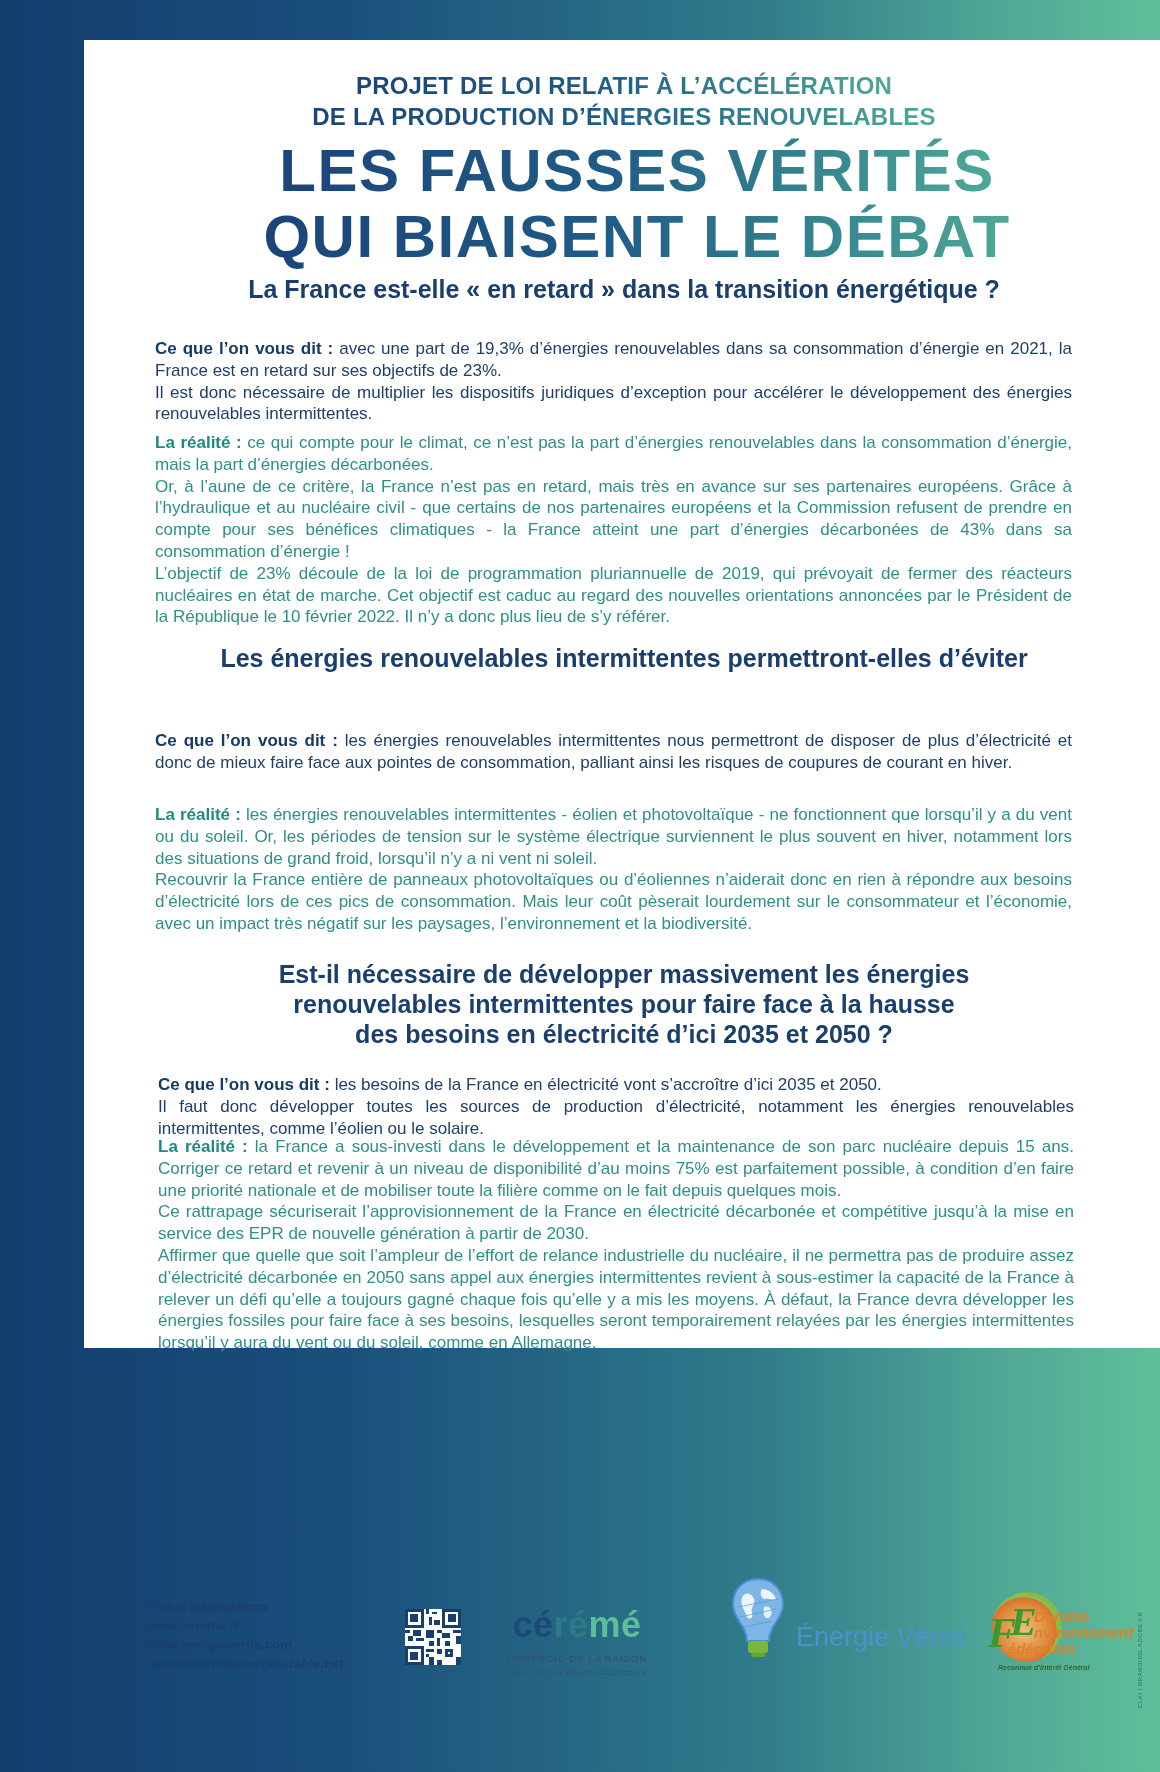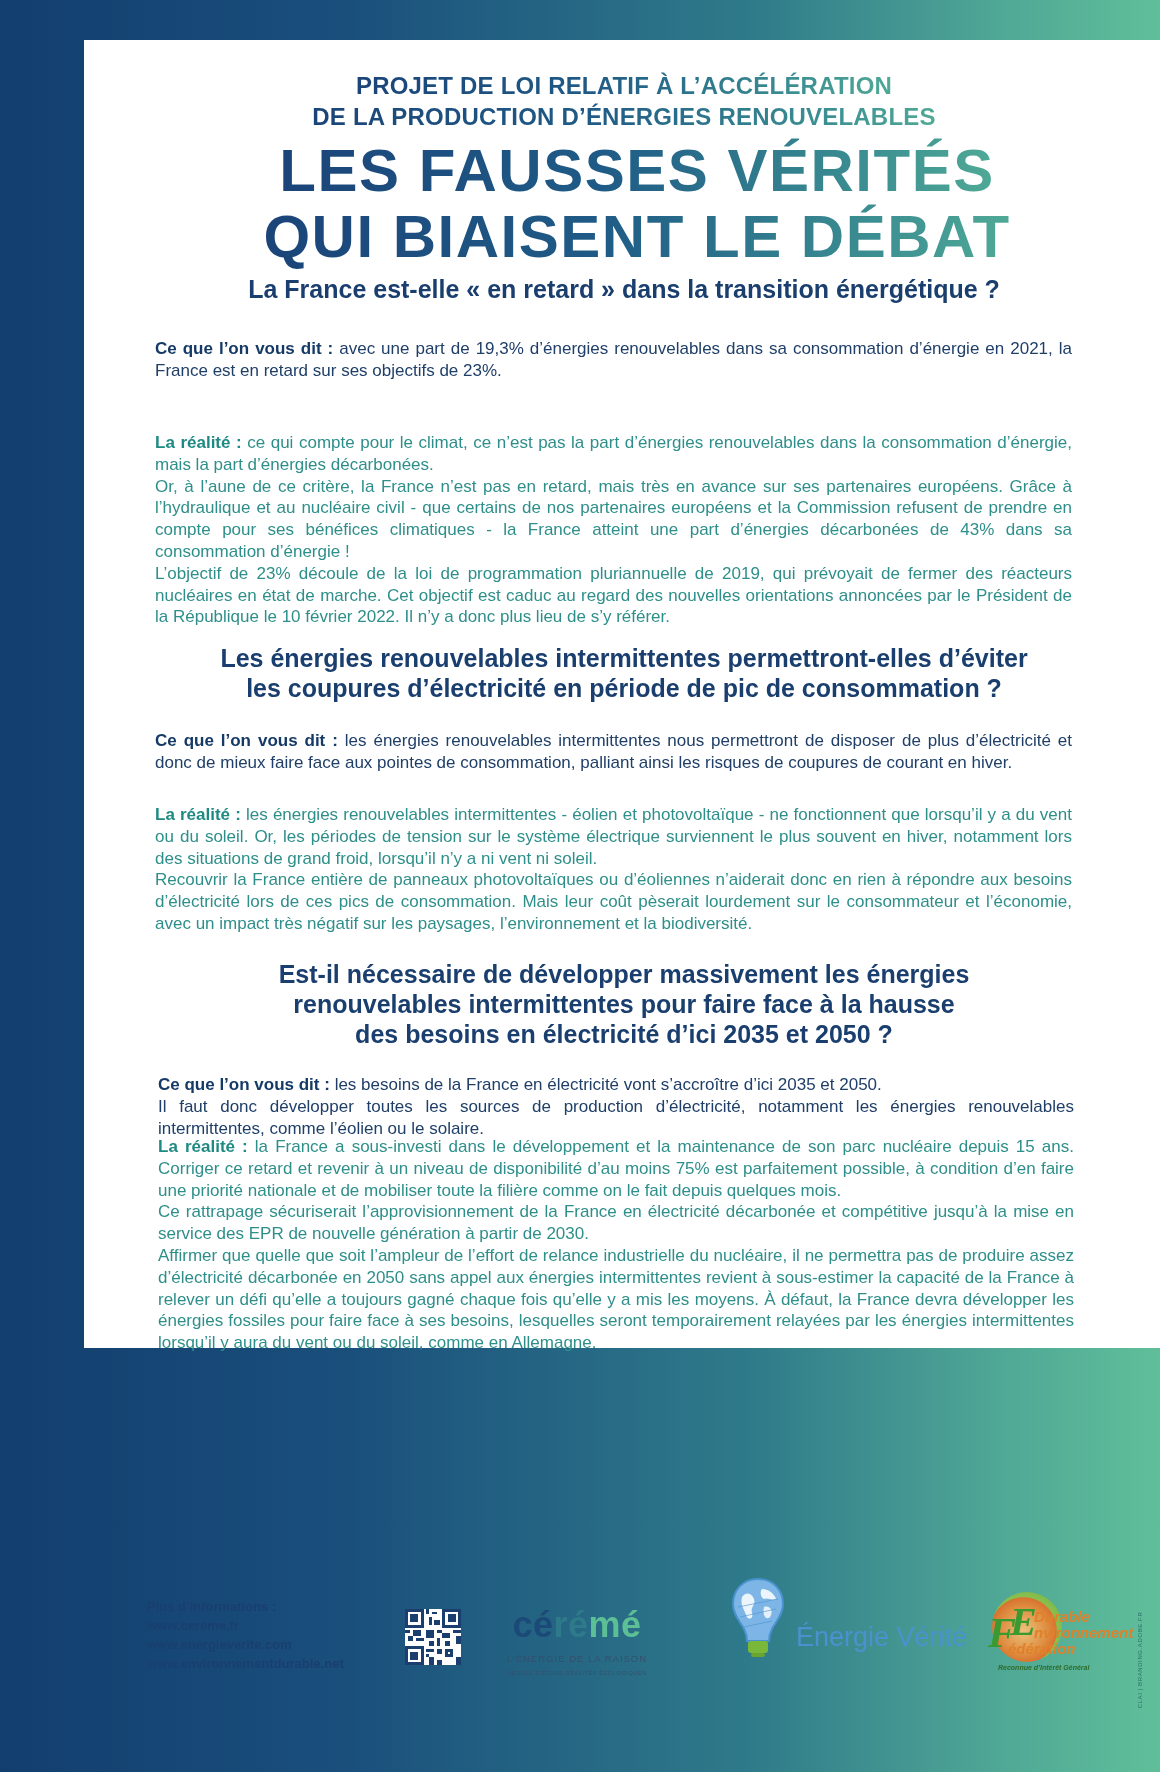--- a/index.html
+++ b/index.html
@@ -197,31 +197,31 @@
     <span class="grad-text">LES FAUSSES VÉRITÉS</span><br>
     <span class="grad-text">QUI BIAISENT LE DÉBAT</span>
   </div>
 
   <div class="section-h" style="top:234px;">
     <span>La France est-elle « en retard » dans la transition énergétique ?</span>
   </div>
   <div class="para said" style="top:298px;">
     <span class="lead">Ce que l’on vous dit :</span>
     <span>avec une part de 19,3% d’énergies renouvelables dans sa consommation d’énergie en 2021, la France est en retard sur ses objectifs de 23%.</span>
+    <span class="line">Il est donc nécessaire de multiplier les dispositifs juridiques d’exception pour accélérer le développement des énergies renouvelables intermittentes.</span>
   </div>
   <div class="para real" style="top:392px;">
     <span class="lead">La réalité :</span>
     <span>ce qui compte pour le climat, ce n’est pas la part d’énergies renouvelables dans la consommation d’énergie, mais la part d’énergies décarbonées.</span>
     <span class="line">Or, à l’aune de ce critère, la France n’est pas en retard, mais très en avance sur ses partenaires européens. Grâce à l’hydraulique et au nucléaire civil - que certains de nos partenaires européens et la Commission refusent de prendre en compte pour ses bénéfices climatiques - la France atteint une part d’énergies décarbonées de 43% dans sa consommation d’énergie !</span>
     <span class="line">L’objectif de 23% découle de la loi de programmation pluriannuelle de 2019, qui prévoyait de fermer des réacteurs nucléaires en état de marche. Cet objectif est caduc au regard des nouvelles orientations annoncées par le Président de la République le 10 février 2022. Il n’y a donc plus lieu de s’y référer.</span>
   </div>
 
   <div class="section-h" style="top:603px;">
     <span>Les énergies renouvelables intermittentes permettront-elles d’éviter</span><br>
-    <span>les coupures d’électricité en période de pic de consommation ?</span>
   </div>
   <div class="para real" style="top:764px;">
     <span class="lead">La réalité :</span>
     <span>les énergies renouvelables intermittentes - éolien et photovoltaïque - ne fonctionnent que lorsqu’il y a du vent ou du soleil. Or, les périodes de tension sur le système électrique surviennent le plus souvent en hiver, notamment lors des situations de grand froid, lorsqu’il n’y a ni vent ni soleil.</span>
     <span class="line">Recouvrir la France entière de panneaux photovoltaïques ou d’éoliennes n’aiderait donc en rien à répondre aux besoins d’électricité lors de ces pics de consommation. Mais leur coût pèserait lourdement sur le consommateur et l’économie, avec un impact très négatif sur les paysages, l’environnement et la biodiversité.</span>
   </div>
   <div class="para said" style="top:690px;">
     <span class="lead">Ce que l’on vous dit :</span>
     <span>les énergies renouvelables intermittentes nous permettront de disposer de plus d’électricité et donc de mieux faire face aux pointes de consommation, palliant ainsi les risques de coupures de courant en hiver.</span>
   </div>

